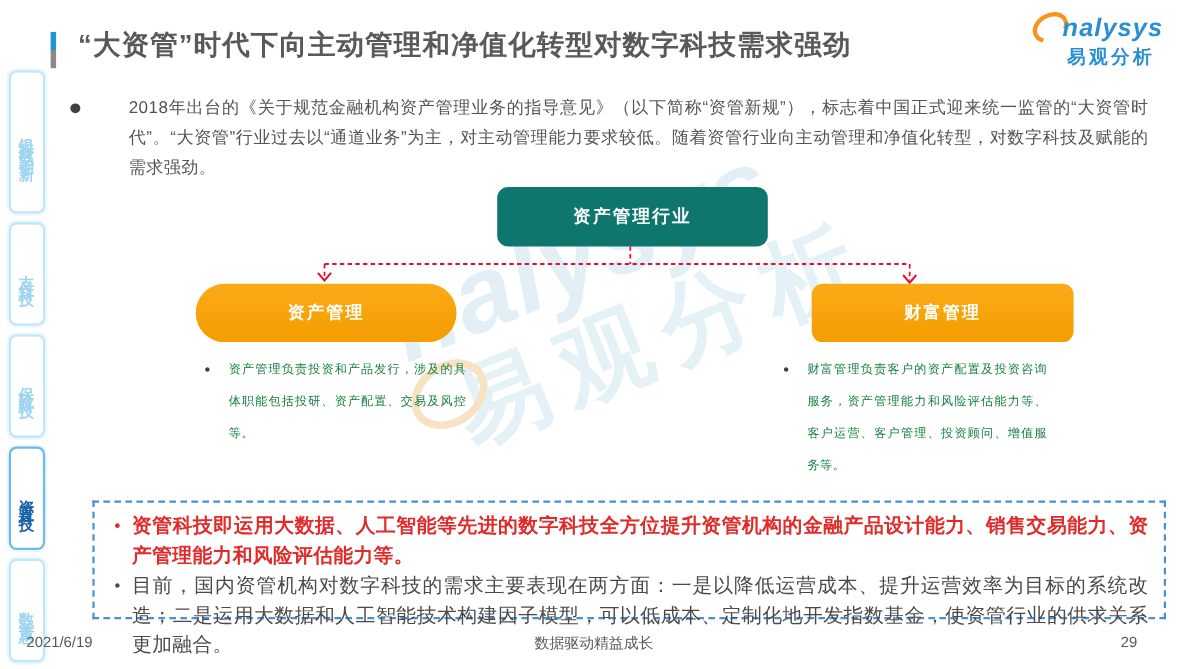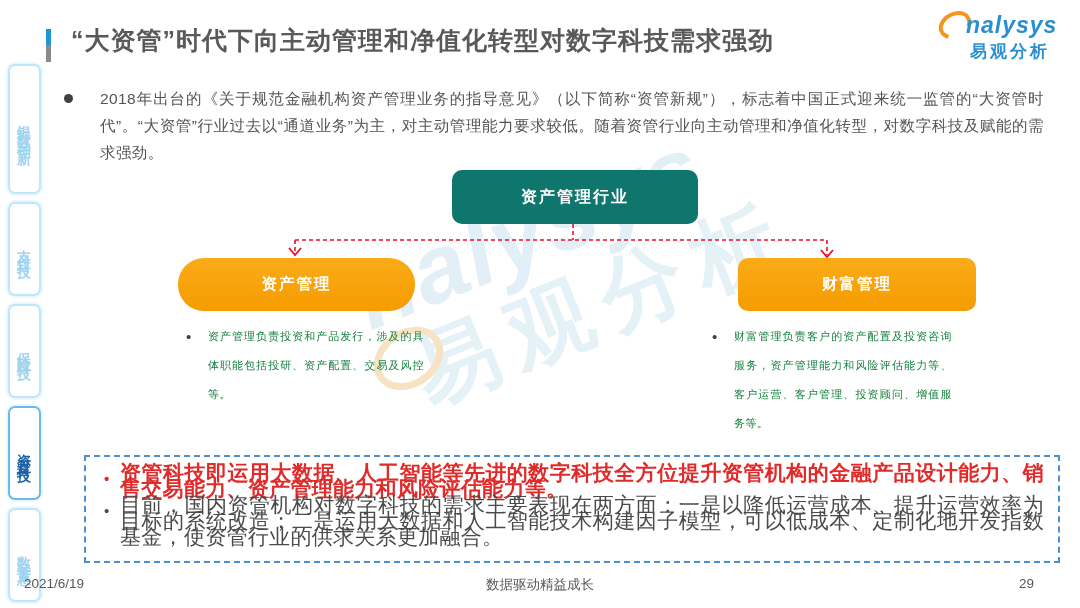--- a/index.html
+++ b/index.html
@@ -65,21 +65,21 @@
   }
   .side-tab.active { border-color:#6db9ea; }
   .side-tab.active .vtext { color:#1a61a8; }
   
   .intro { position:absolute; left:64px; top:85px; width:980px; z-index:1; }
   .intro-marker {
     position:absolute; left:0; top:9px; width:9px; height:9px;
     background:#404040; border-radius:50%;
   }
   .intro-text {
-    margin-left:36px; font-size:15.5px; line-height:27px; color:#545454;
+    margin-left:53px; font-size:15.5px; line-height:27px; color:#545454;
     letter-spacing:0.4px; text-align:justify;
   }
   
   .root-box {
     position:absolute; left:452px; top:170px; width:246px; height:54px; z-index:1;
     background:#0f766e; border-radius:10px; display:flex; align-items:center;
     justify-content:center; color:#ffffff; font-size:16px; font-weight:bold;
     letter-spacing:2px;
   }
   .connector-svg { position:absolute; left:180px; top:222px; z-index:1; }
@@ -100,21 +100,21 @@
     letter-spacing:0.5px; text-align:justify;
   }
   
   .highlight-box {
     position:absolute; left:84px; top:455px; width:976px; height:108px; z-index:1;
     border:2px dashed #4a90d0; background:rgba(255,255,255,0.55);
     padding:8px 14px 6px 14px;
   }
   .hl-point { position:relative; padding-left:20px; }
   .hl-point .h-marker { position:absolute; left:4px; top:0; font-size:15px; line-height:27px; }
-  .hl-point .h-text { font-size:21px; line-height:16px; letter-spacing:0.3px; text-align:justify; }
+  .hl-point .h-text { font-size:18px; line-height:27px; letter-spacing:0.3px; text-align:justify; }
   .hl-point.red .h-marker, .hl-point.red .h-text { color:#e02b2b; font-weight:bold; }
   .hl-point.dark .h-marker, .hl-point.dark .h-text { color:#4a4a4a; }
   
   .footer-date { position:absolute; left:24px; top:576px; font-size:13.5px; color:#595959; z-index:2; }
   .footer-slogan { position:absolute; left:0; right:0; top:576px; text-align:center; font-size:13.5px; color:#595959; z-index:2; }
   .footer-page { position:absolute; right:46px; top:576px; font-size:13.5px; color:#595959; z-index:2;margin-left:24px; }
 </style>
 </head>
 <body>
 

